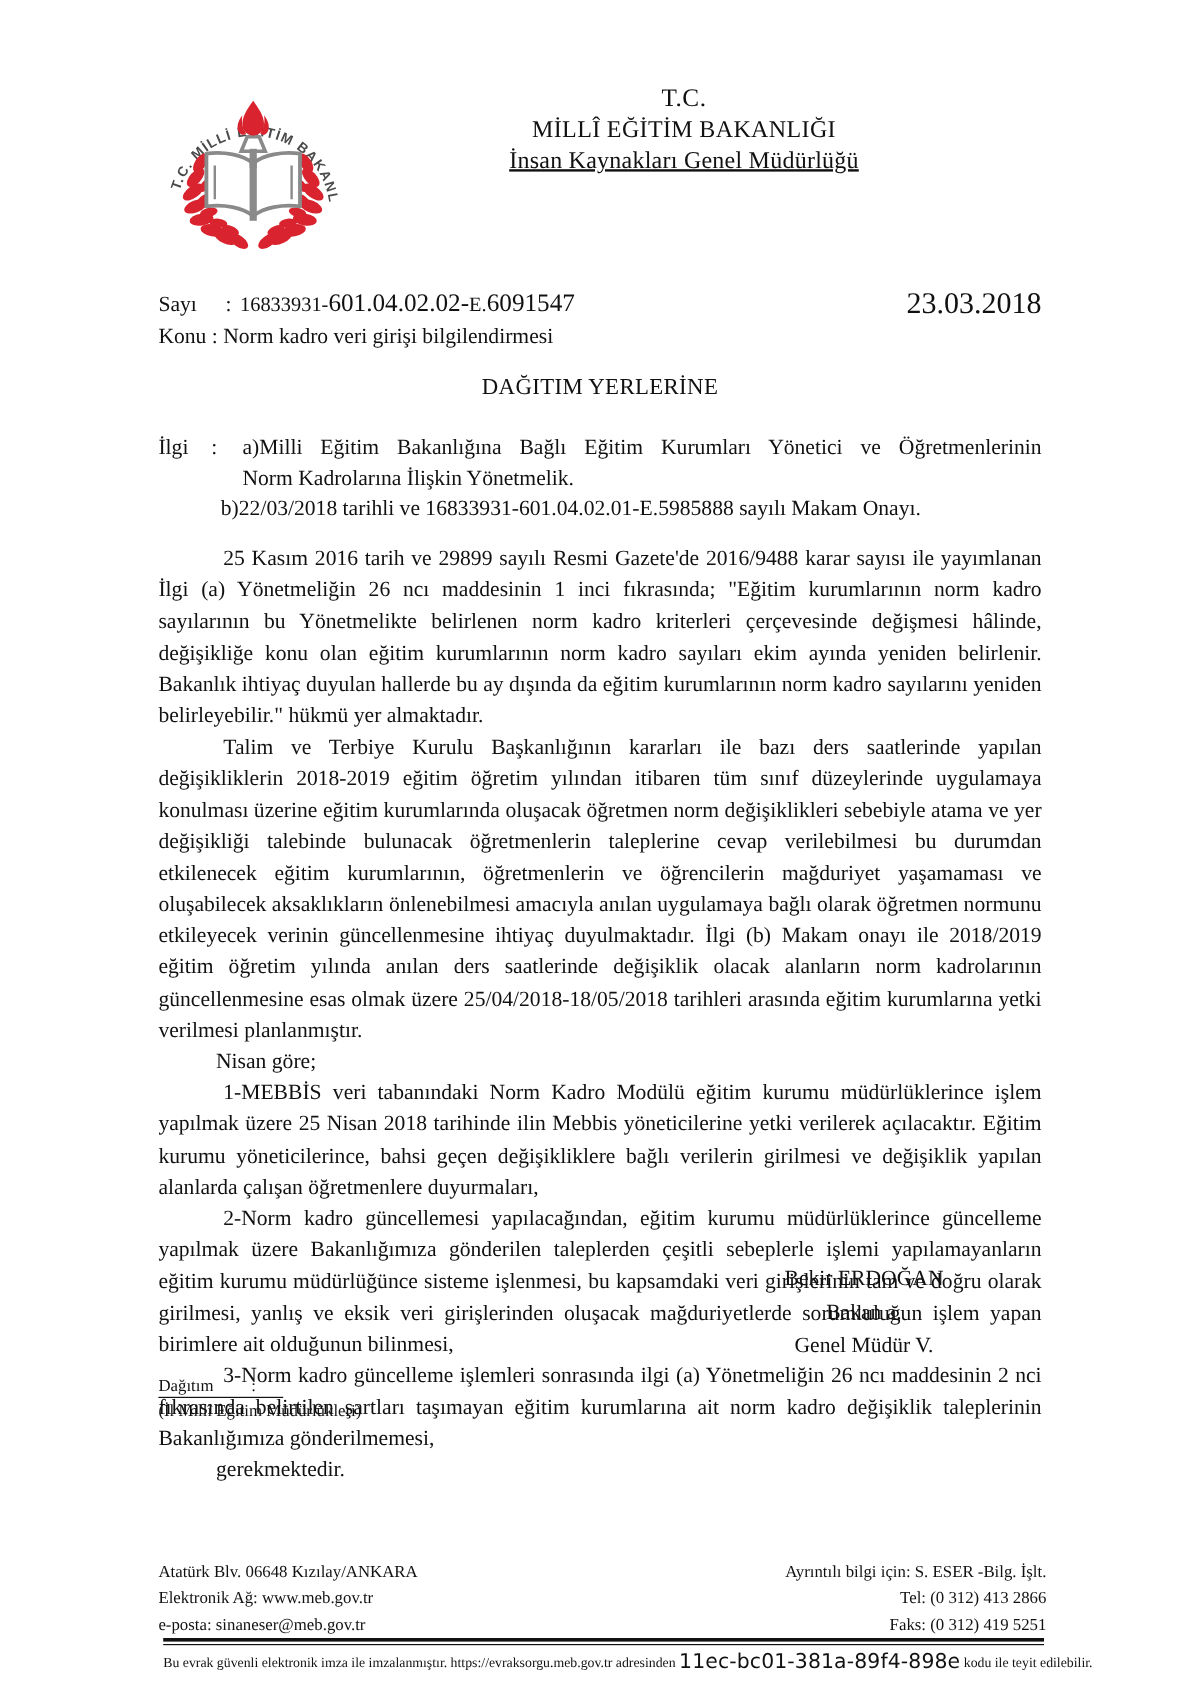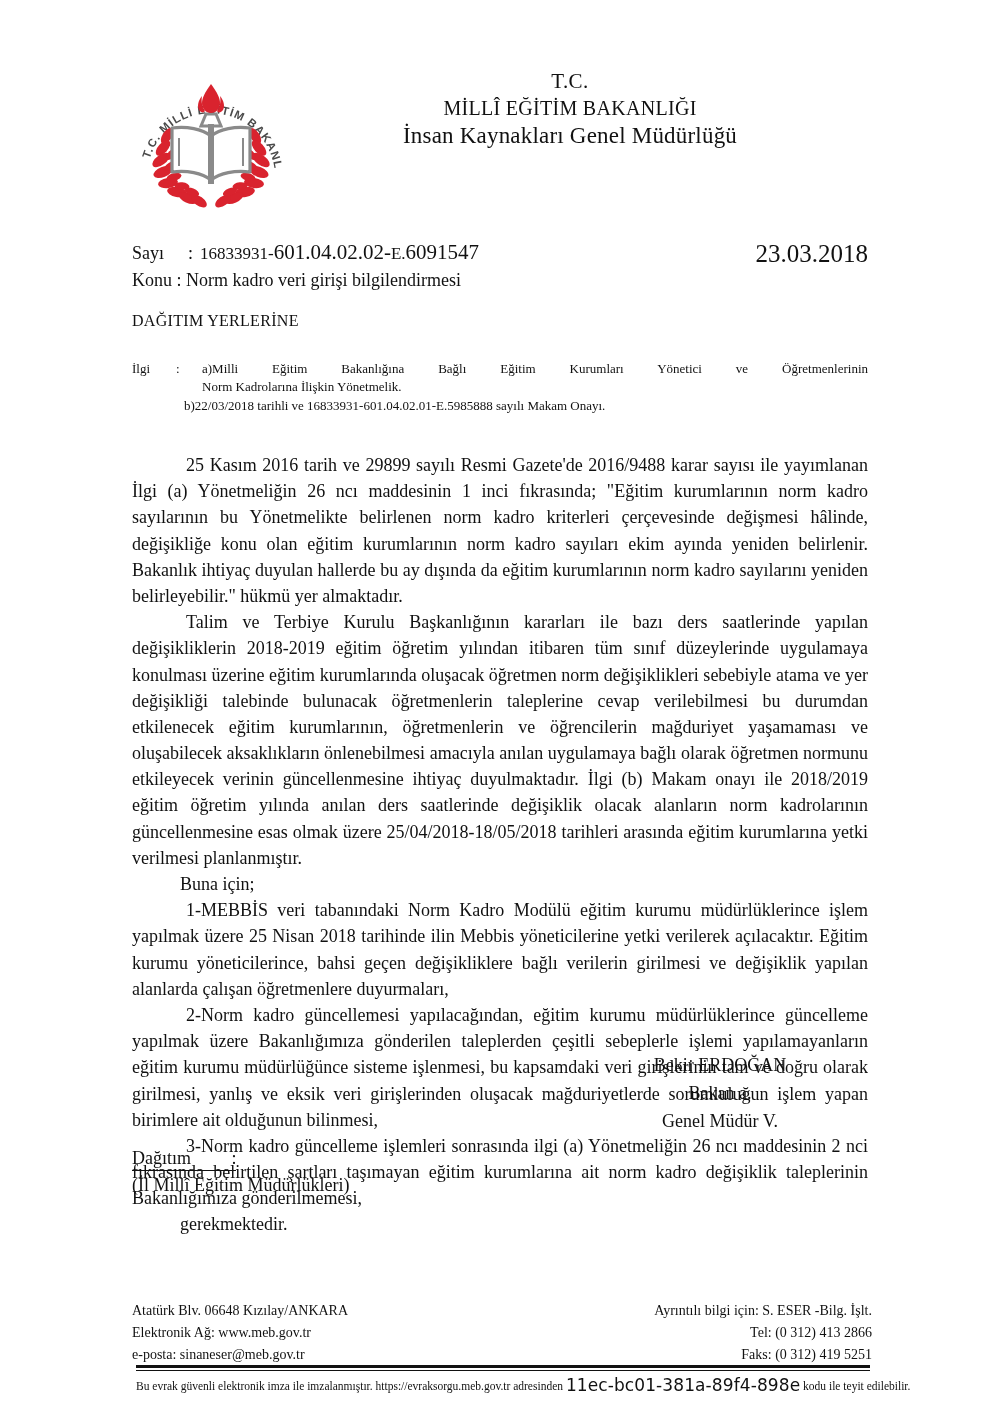--- a/index.html
+++ b/index.html
@@ -34,21 +34,21 @@
   }
   .header-titles {
     position: absolute;
     left: 290px; top: 6px;
     width: 560px;
     text-align: center;
     line-height: 1.30;
   }
   .ht-1 { font-size: 21px; letter-spacing: 0.4px; }
   .ht-2 { font-size: 20px; letter-spacing: 0.3px; }
-  .ht-3 { font-size: 23px; letter-spacing: 0.2px; }
+  .ht-3 { font-size: 20px; letter-spacing: 0.2px; text-decoration: underline; }
 
   
   .meta {
     position: absolute;
     left: 132px; top: 240px;
     width: 736px;
     font-size: 18px;
   }
   .meta-row {
     position: relative;
@@ -63,30 +63,31 @@
     position: absolute;
     right: 0; top: 0;
     font-size: 25px;
   }
 
   
   .dagitim-yerlerine {
     position: absolute;
     left: 132px; top: 312px;
     width: 736px;
-    font-size: 16px;
+    text-align: center;
+    font-size: 19px;
     letter-spacing: 0.3px;
   }
 
   
   .ilgi {
     position: absolute;
     left: 132px; top: 360px;
     width: 736px;
-    font-size: 13px;
+    font-size: 18px;
     line-height: 1.42;
   }
   .ilgi-line1 {
     display: flex;
     align-items: baseline;
   }
   .ilgi-lbl { flex: 0 0 44px; }
   .ilgi-col { flex: 0 0 26px; }
   .ilgi-text-a {
     flex: 1 1 auto;
@@ -122,21 +123,21 @@
     width: 320px;
     text-align: center;
     font-size: 18px;
     line-height: 1.55;
   }
 
   
   .dagitim {
     position: absolute;
     left: 132px; top: 1145px;
-    font-size: 18px;
+    font-size: 14px;
     line-height: 1.52;
   }
   .dagitim-head {
     display: inline-block;
     position: relative;
     white-space: pre;
   }
   .dagitim-head::after {
     content: "";
     position: absolute;
@@ -297,21 +298,21 @@
       <span class="ilgi-col">:</span>
       <span class="ilgi-text-a">a)Milli Eğitim Bakanlığına   Bağlı Eğitim Kurumları Yönetici ve Öğretmenlerinin</span>
     </div>
     <div class="ilgi-line2">Norm Kadrolarına İlişkin Yönetmelik.</div>
     <div class="ilgi-line3">b)22/03/2018 tarihli ve 16833931-601.04.02.01-E.5985888  sayılı Makam Onayı.</div>
   </div>
 
   <div class="body">
     <p>25 Kasım 2016 tarih ve 29899 sayılı Resmi Gazete'de 2016/9488 karar sayısı ile yayımlanan İlgi (a) Yönetmeliğin 26 ncı maddesinin 1 inci fıkrasında; "Eğitim kurumlarının norm kadro sayılarının bu Yönetmelikte belirlenen norm kadro kriterleri çerçevesinde değişmesi hâlinde,  değişikliğe konu olan eğitim kurumlarının norm kadro sayıları ekim ayında yeniden belirlenir. Bakanlık ihtiyaç duyulan hallerde bu ay dışında da eğitim kurumlarının norm kadro sayılarını yeniden belirleyebilir." hükmü yer almaktadır.</p>
     <p>Talim ve Terbiye Kurulu Başkanlığının kararları ile bazı ders saatlerinde yapılan değişikliklerin 2018-2019 eğitim öğretim yılından itibaren tüm sınıf düzeylerinde uygulamaya konulması üzerine eğitim kurumlarında oluşacak öğretmen norm değişiklikleri sebebiyle atama ve yer değişikliği talebinde bulunacak öğretmenlerin taleplerine cevap verilebilmesi bu durumdan etkilenecek eğitim kurumlarının, öğretmenlerin ve öğrencilerin mağduriyet yaşamaması ve oluşabilecek aksaklıkların önlenebilmesi amacıyla anılan uygulamaya bağlı olarak öğretmen normunu etkileyecek verinin güncellenmesine ihtiyaç duyulmaktadır. İlgi (b) Makam onayı ile 2018/2019 eğitim öğretim yılında anılan ders saatlerinde değişiklik  olacak alanların norm kadrolarının güncellenmesine esas olmak üzere 25/04/2018-18/05/2018 tarihleri arasında eğitim kurumlarına yetki verilmesi planlanmıştır.</p>
-    <p class="indent-sm">Buna için;</p>
+    <p class="indent-sm">Nisan göre;</p>
     <p>1-MEBBİS veri tabanındaki Norm Kadro Modülü eğitim kurumu müdürlüklerince işlem yapılmak üzere 25 Nisan 2018  tarihinde ilin Mebbis yöneticilerine yetki verilerek açılacaktır. Eğitim kurumu  yöneticilerince, bahsi geçen değişikliklere bağlı verilerin girilmesi ve değişiklik yapılan alanlarda çalışan öğretmenlere duyurmaları,</p>
     <p>2-Norm kadro güncellemesi yapılacağından, eğitim kurumu müdürlüklerince  güncelleme yapılmak üzere Bakanlığımıza gönderilen taleplerden çeşitli sebeplerle işlemi yapılamayanların   eğitim kurumu müdürlüğünce sisteme işlenmesi, bu kapsamdaki veri girişlerinin  tam ve doğru olarak girilmesi, yanlış ve eksik veri girişlerinden oluşacak mağduriyetlerde sorumluluğun işlem yapan birimlere ait olduğunun bilinmesi,</p>
     <p>3-Norm  kadro güncelleme işlemleri sonrasında ilgi (a) Yönetmeliğin 26 ncı maddesinin 2 nci fıkrasında  belirtilen şartları taşımayan eğitim kurumlarına ait norm kadro değişiklik taleplerinin  Bakanlığımıza gönderilmemesi,</p>
     <p class="indent-sm">gerekmektedir.</p>
   </div>
 
   <div class="signature">
     <div>Bekir ERDOĞAN</div>
     <div>Bakan a.</div>
     <div>Genel Müdür V.</div>

